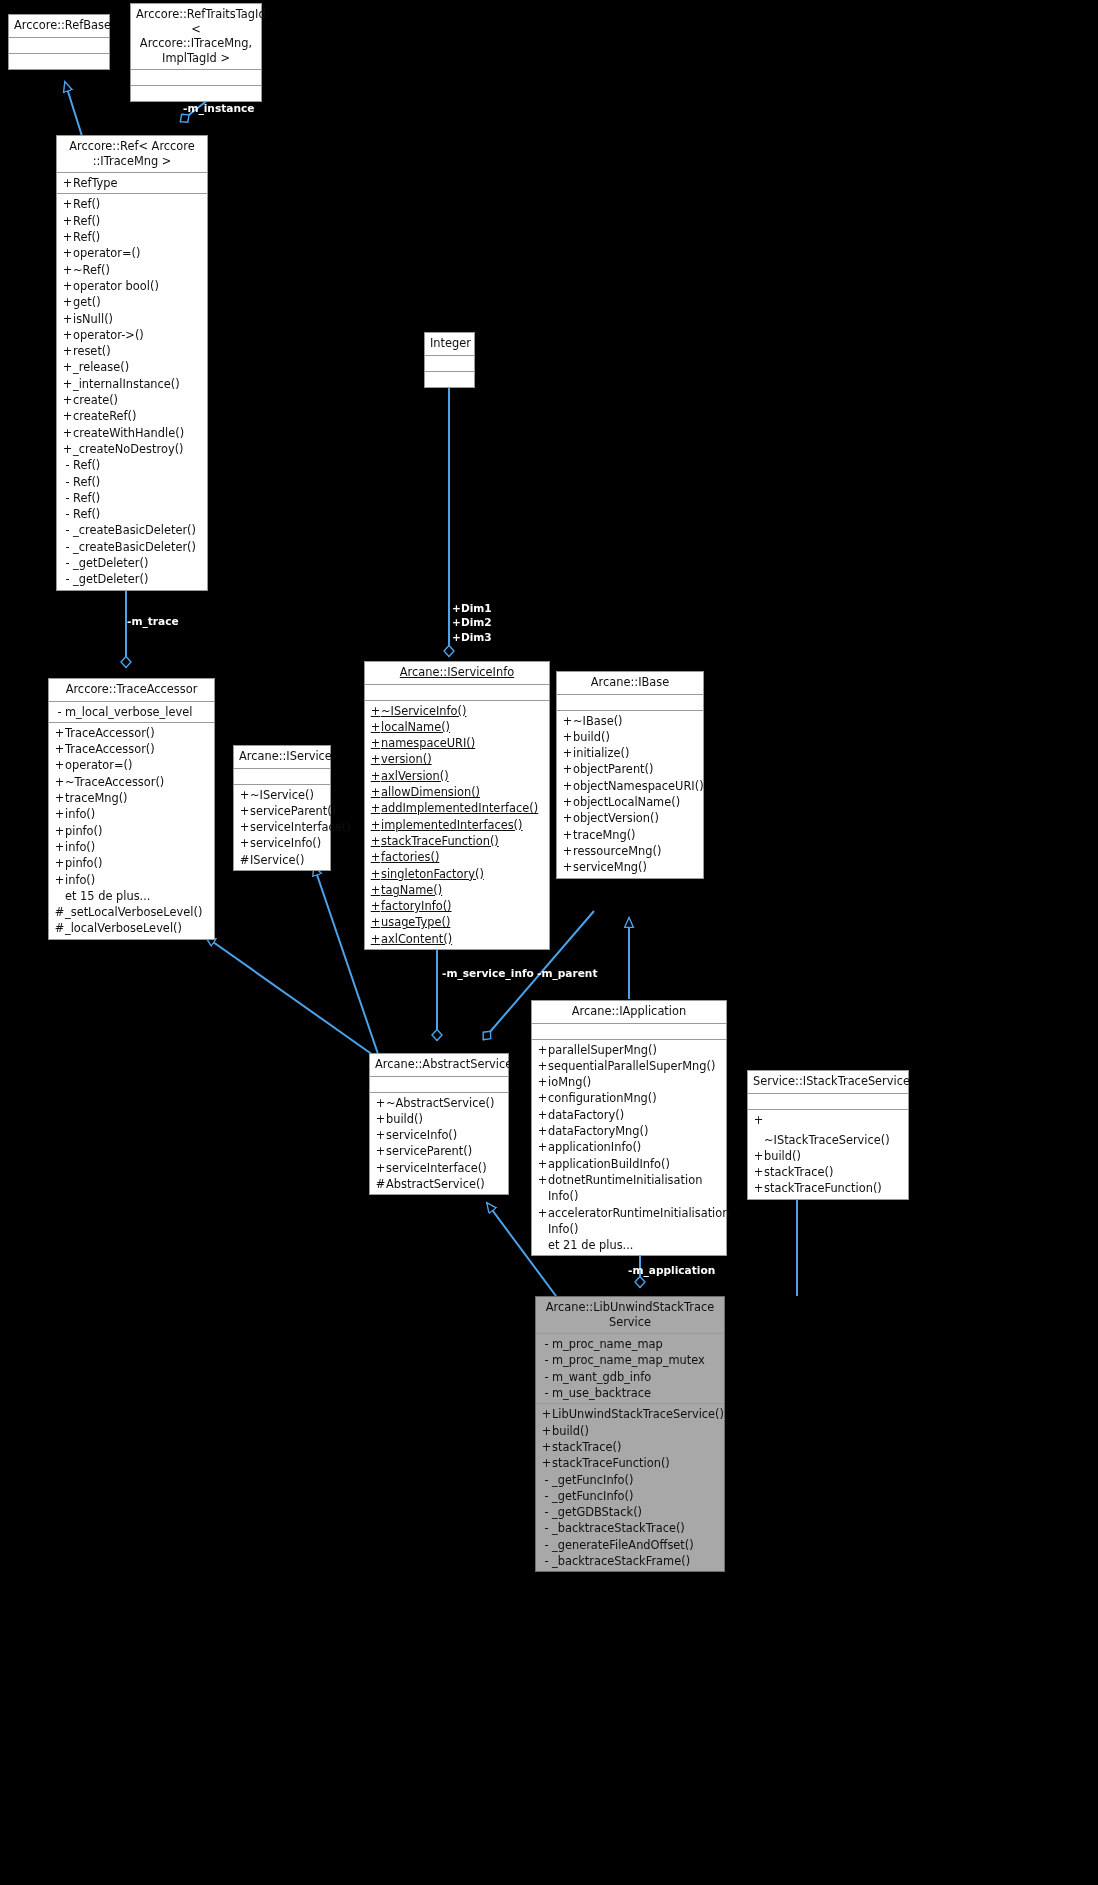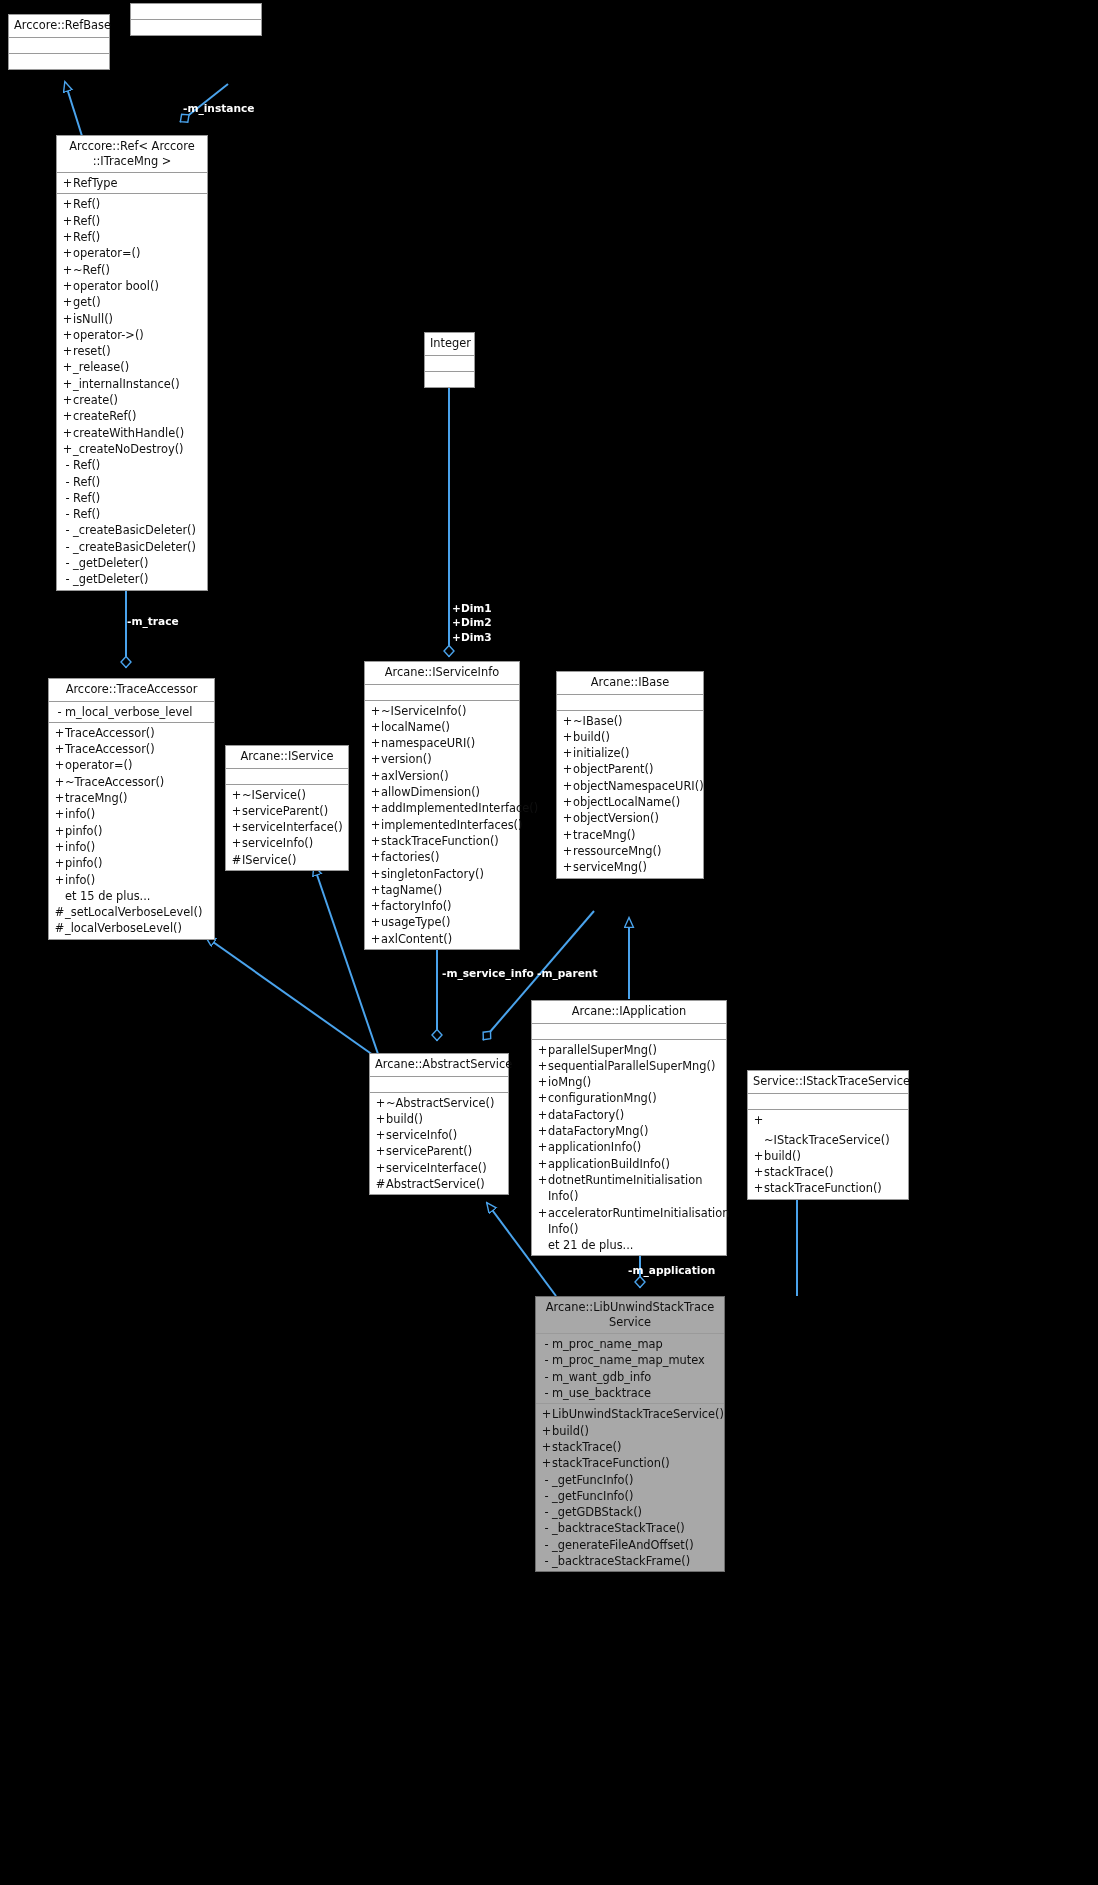--- a/index.html
+++ b/index.html
@@ -154,20 +154,23 @@
 
   <div class="elabel" style="left:628px; top:1263px;">-m_application</div>
 
   <div class="node" id="n-ref-base" style="left:8px; top:14px; width:102px;">
     <div class="n-title">Arccore::RefBase</div>
     <div class="n-sec empty"></div>
     <div class="n-sec empty"></div>
   </div>
 
   <div class="node" id="n-ref-traits" style="left:130px; top:3px; width:132px;">
+    <div class="n-title">Arccore::RefTraitsTagId
+&lt; Arccore::ITraceMng,
+ImplTagId &gt;</div>
     <div class="n-sec empty"></div>
     <div class="n-sec empty"></div>
   </div>
 
   <div class="node" id="n-ref-itracemng" style="left:56px; top:135px; width:152px;">
     <div class="n-title">Arccore::Ref&lt; Arccore
 ::ITraceMng &gt;</div>
     <div class="n-sec">
         <div class="n-row">
           <span class="n-vis">+</span>
@@ -337,21 +340,21 @@
           <span class="n-vis">#</span>
           <span class="n-lbl" style="white-space: pre-line;">_setLocalVerboseLevel()</span>
         </div>
         <div class="n-row">
           <span class="n-vis">#</span>
           <span class="n-lbl" style="white-space: pre-line;">_localVerboseLevel()</span>
         </div>
       </div>
   </div>
 
-  <div class="node" id="n-iservice" style="left:225px; top:745px; width:124px;">
+  <div class="node" id="n-iservice" style="left:233px; top:745px; width:98px;">
     <div class="n-title">Arcane::IService</div>
     <div class="n-sec empty"></div>
     <div class="n-sec">
         <div class="n-row">
           <span class="n-vis">+</span>
           <span class="n-lbl" style="white-space: pre-line;">~IService()</span>
         </div>
         <div class="n-row">
           <span class="n-vis">+</span>
           <span class="n-lbl" style="white-space: pre-line;">serviceParent()</span>
@@ -364,21 +367,21 @@
           <span class="n-vis">+</span>
           <span class="n-lbl" style="white-space: pre-line;">serviceInfo()</span>
         </div>
         <div class="n-row">
           <span class="n-vis">#</span>
           <span class="n-lbl" style="white-space: pre-line;">IService()</span>
         </div>
       </div>
   </div>
 
-  <div class="node" id="n-iservice-info" style="left:364px; top:661px; width:156px;">
+  <div class="node" id="n-iservice-info" style="left:364px; top:661px; width:186px;text-decoration:underline;">
     <div class="n-title">Arcane::IServiceInfo</div>
     <div class="n-sec empty"></div>
     <div class="n-sec">
         <div class="n-row">
           <span class="n-vis">+</span>
           <span class="n-lbl" style="white-space: pre-line;">~IServiceInfo()</span>
         </div>
         <div class="n-row">
           <span class="n-vis">+</span>
           <span class="n-lbl" style="white-space: pre-line;">localName()</span>

